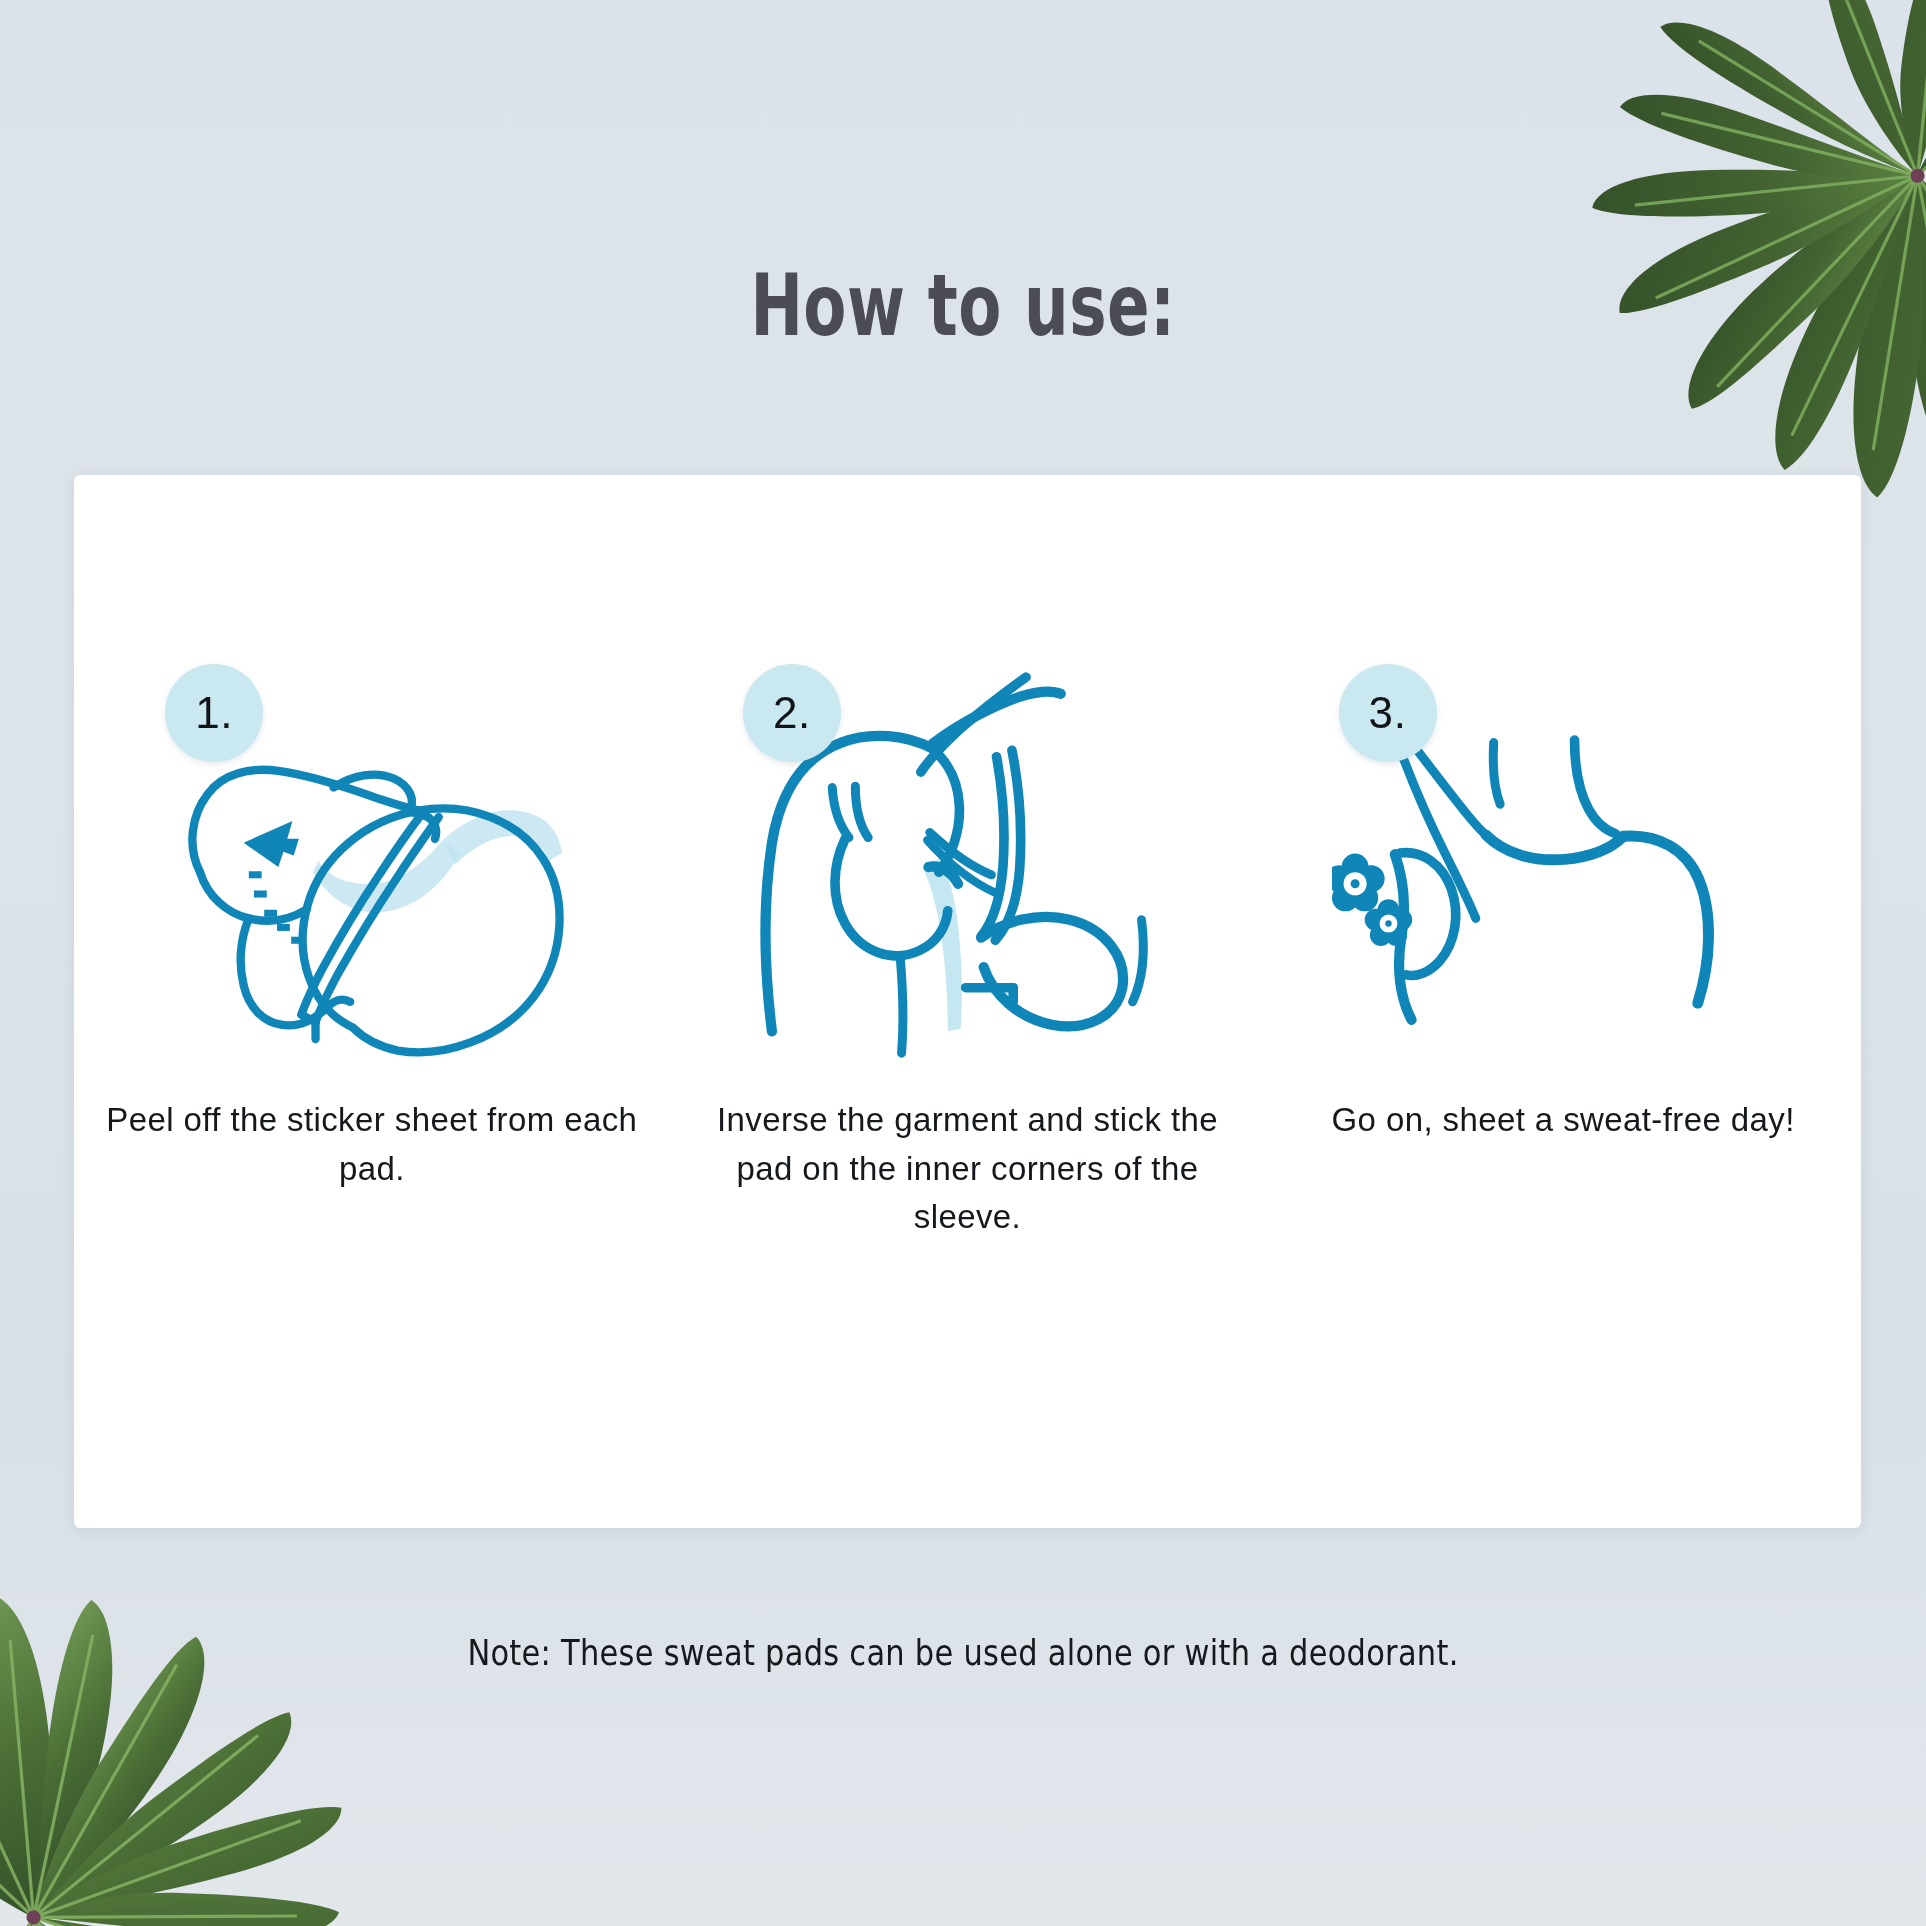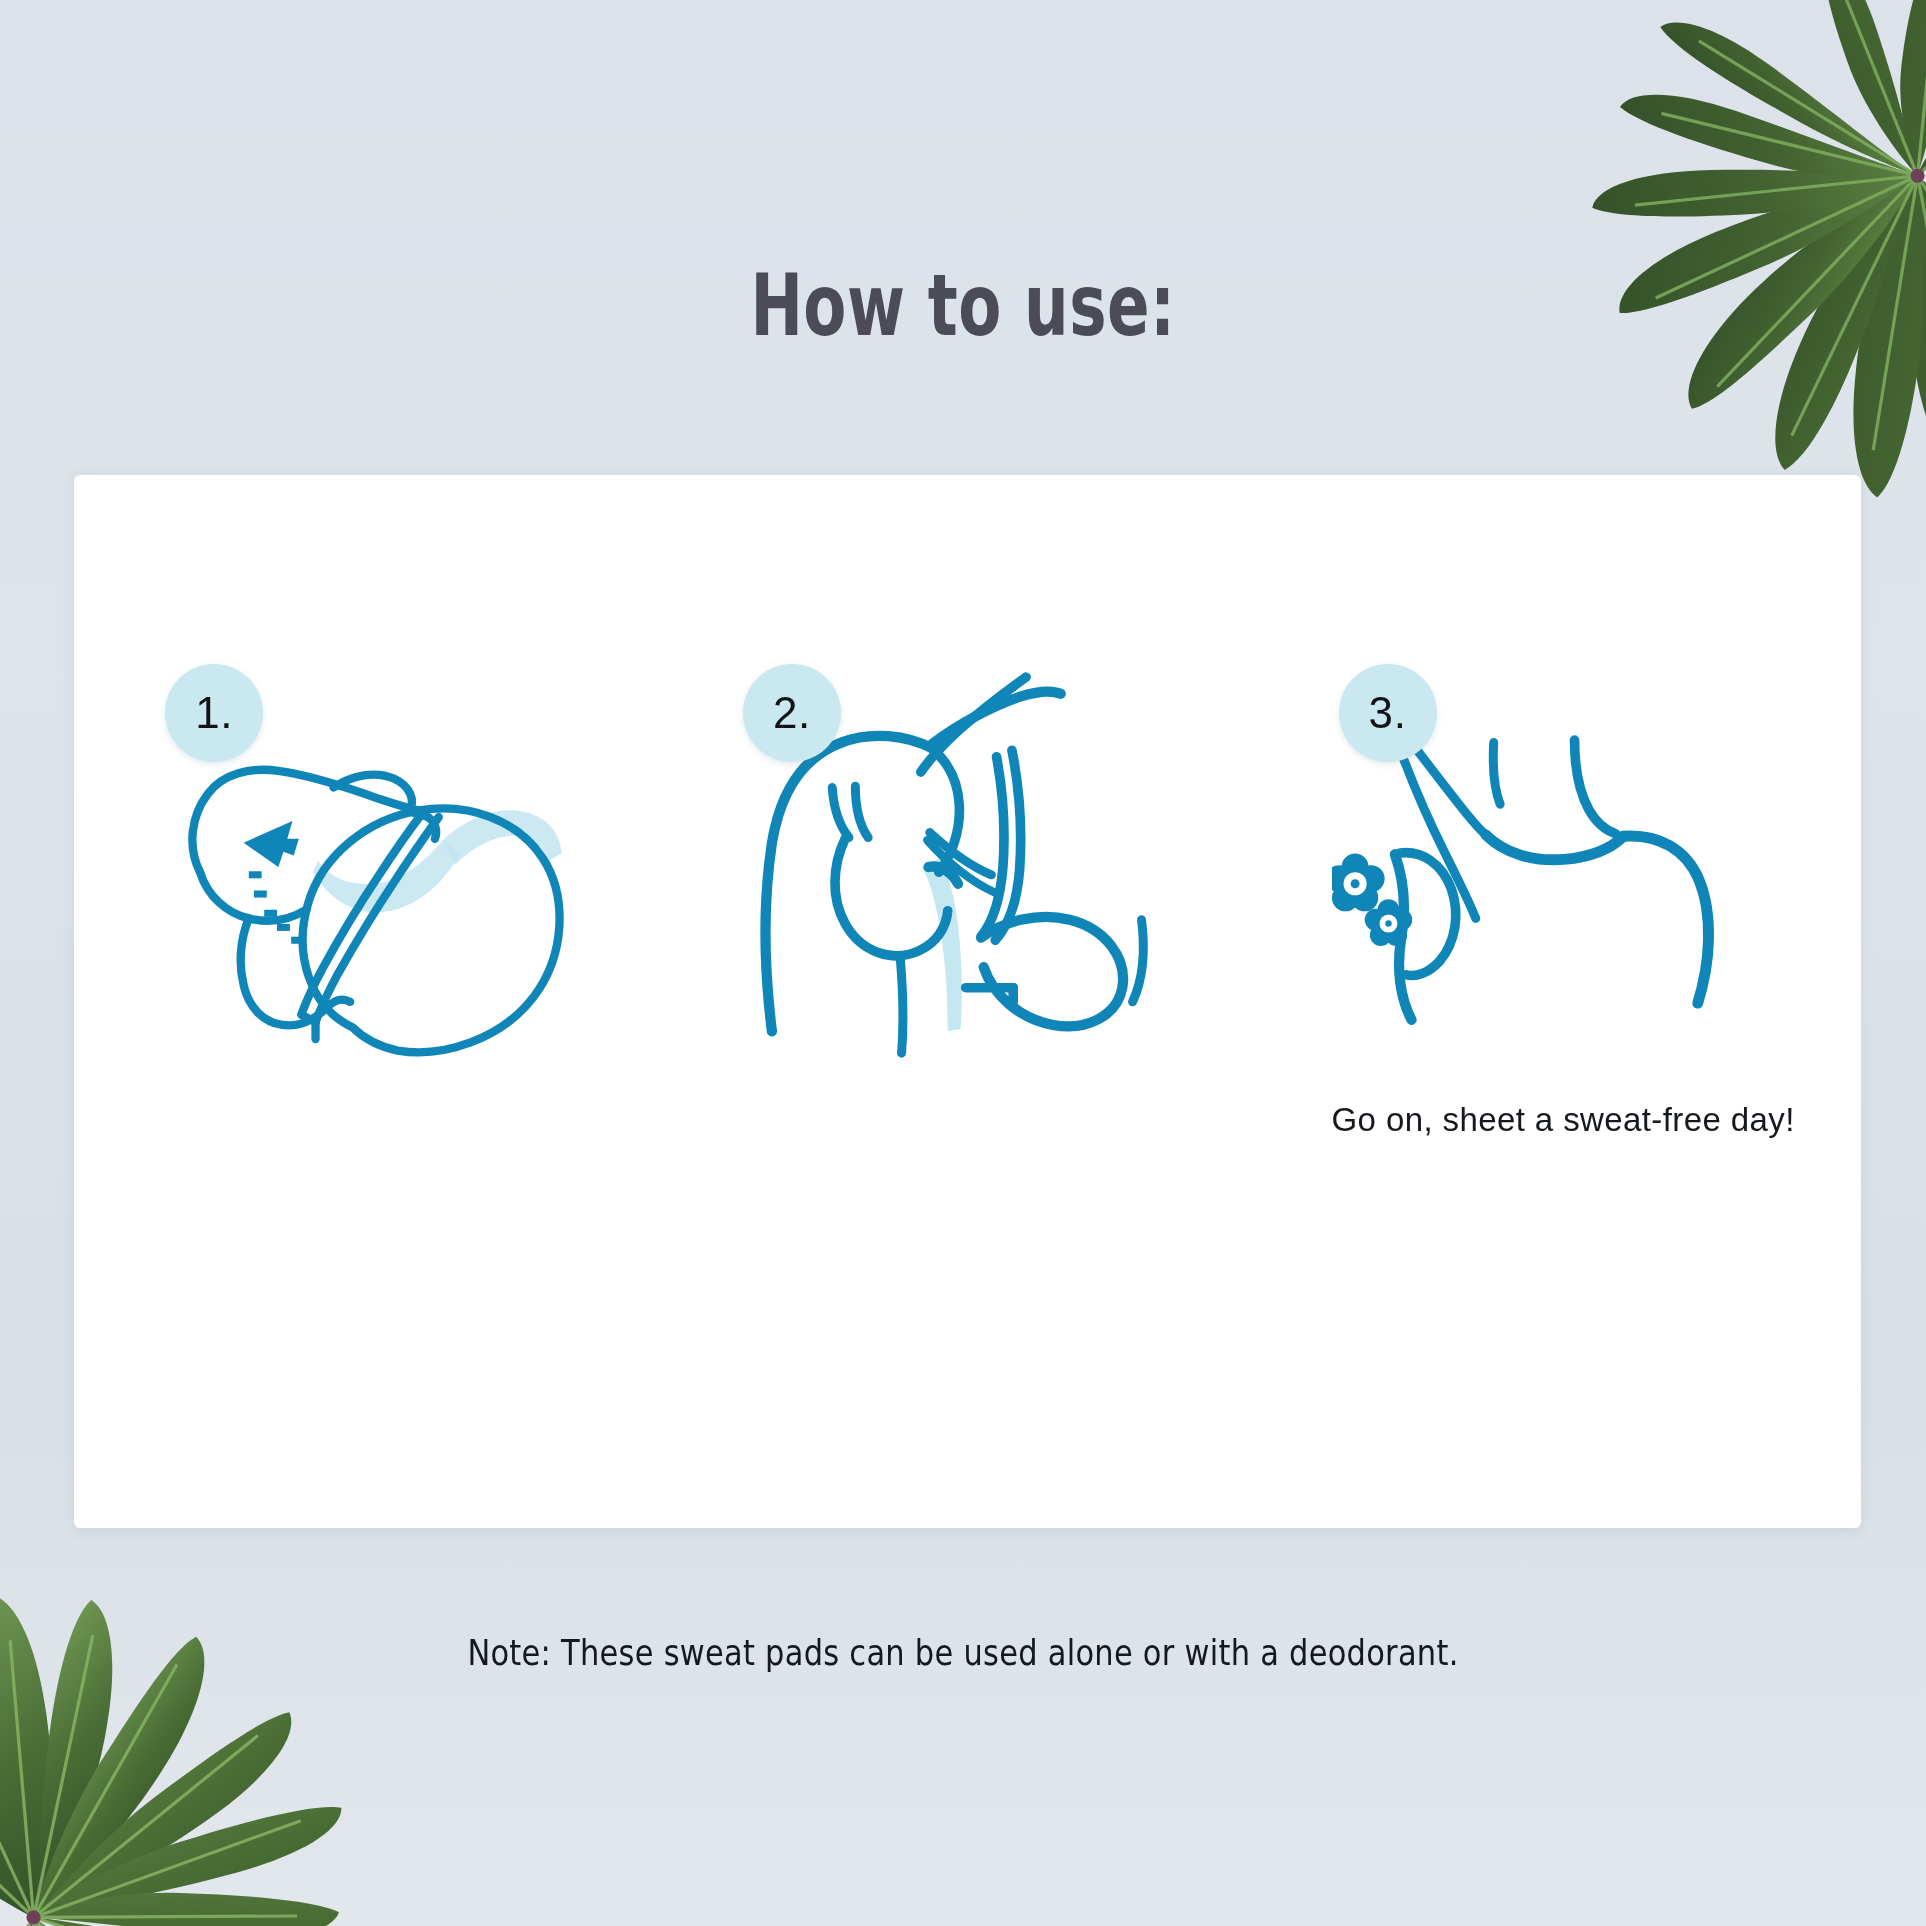--- a/index.html
+++ b/index.html
@@ -275,20 +275,21 @@
 
           <g stroke="#0f86b7" stroke-width="11" stroke-linecap="butt">
             <line x1="168" y1="322" x2="188" y2="322"></line>
             <line x1="176" y1="352" x2="196" y2="352"></line>
             <line x1="192" y1="382" x2="212" y2="382"></line>
             <line x1="212" y1="404" x2="232" y2="404"></line>
             <line x1="234" y1="424" x2="254" y2="424"></line>
           </g>
         </svg>
       </div>
+      <p class="caption">Peel off the sticker sheet from each pad.</p>
     </div>
 
     <div class="step">
       <div class="step-art">
         <div class="badge badge-2">
           <span>2.</span>
         </div>
         <svg viewBox="0 0 720 640">
 
           <path d="M318,296 C 330,318 340,352 346,400 C 352,452 354,510 350,562 L 330,566 C 330,510 326,454 318,406 C 310,358 300,328 290,310 Z" fill="#bfe4f0" stroke="none" opacity="0.9"></path>
@@ -317,20 +318,21 @@
 
             <path d="M300,310 C 316,306 336,316 346,336" stroke-width="16"></path>
             <path d="M358,498 L 432,498" stroke-width="15"></path>
             <path d="M432,498 L 432,520" stroke-width="15"></path>
 
             <path d="M302,256 C 330,282 364,308 398,322" stroke-width="14"></path>
             <path d="M298,268 C 328,302 368,334 404,350" stroke-width="13"></path>
           </g>
         </svg>
       </div>
+      <p class="caption">Inverse the garment and stick the pad on the inner corners of the sleeve.</p>
     </div>
 
     <div class="step">
       <div class="step-art">
         <div class="badge badge-3">
           <span>3.</span>
         </div>
         <svg viewBox="0 0 720 640">
           <g fill="none" stroke="#0f86b7" stroke-linecap="round" stroke-linejoin="round">
 

